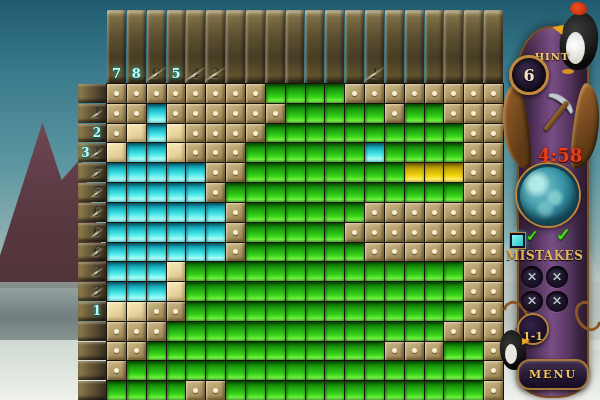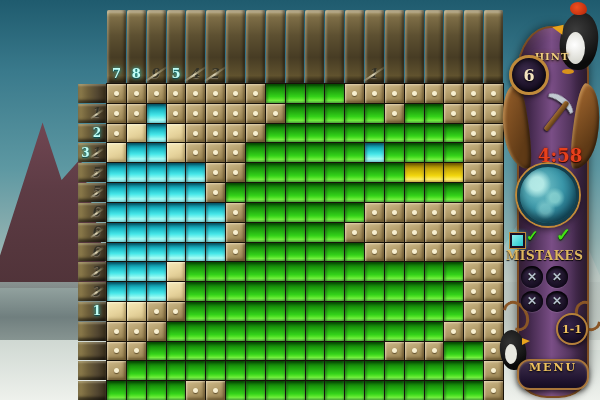--- a/index.html
+++ b/index.html
@@ -141,29 +141,29 @@
   .check.c2{left:556px;top:224px;font-size:18px;}
   .mist-label{position:absolute;left:506px;top:249px;width:46px;text-align:center;
     font-size:12px;font-weight:700;letter-spacing:.5px;color:#e0b860;
     text-shadow:0 1px 1px #000;}
   .xgrid{position:absolute;left:521px;top:266px;width:47px;height:46px;
     display:grid;grid-template-columns:1fr 1fr;grid-template-rows:1fr 1fr;gap:3px;}
   .xsock{border-radius:50%;background:radial-gradient(circle at 40% 35%,#342644,#120a1c 75%);
     box-shadow:inset 0 2px 3px #000,0 1px 1px rgba(255,255,255,.12);
     display:flex;align-items:center;justify-content:center;
     color:#b2bec8;font-size:12px;font-weight:700;text-shadow:0 1px 1px #000;}
-  .level-badge{position:absolute;left:556px;top:313px;width:28px;height:28px;
+  .level-badge{position:absolute;left:517px;top:313px;width:28px;height:28px;
     border-radius:50%;background:radial-gradient(circle at 40% 35%,#35244a,#140b1f 75%);
     border:2px solid #b5813a;box-shadow:0 2px 4px rgba(0,0,0,.6);
-    display:flex;align-items:center;justify-content:center;
+    display:flex;align-items:flex-end;justify-content:center;
     color:#f0c25e;font-size:11px;font-weight:700;text-shadow:0 1px 1px #000;}
   .menu-btn{position:absolute;left:517px;top:359px;width:68px;height:27px;
     border-radius:13px;background:linear-gradient(180deg,#40304e,#201430 70%,#140b20);
     border:2px solid #a8753a;box-shadow:0 2px 5px rgba(0,0,0,.6),inset 0 1px 2px rgba(255,220,160,.25);
-    display:flex;justify-content:center;
+    display:flex;align-items:center;justify-content:center;
     color:#eec25e;font-size:11px;font-weight:700;letter-spacing:2px;
     text-shadow:0 1px 2px #000;cursor:pointer;}
 </style>
 </head>
 <body>
 
 <div class="sky"></div>
 <div class="mtn"></div>
 <div class="band"></div>
 <div class="snow"></div>

